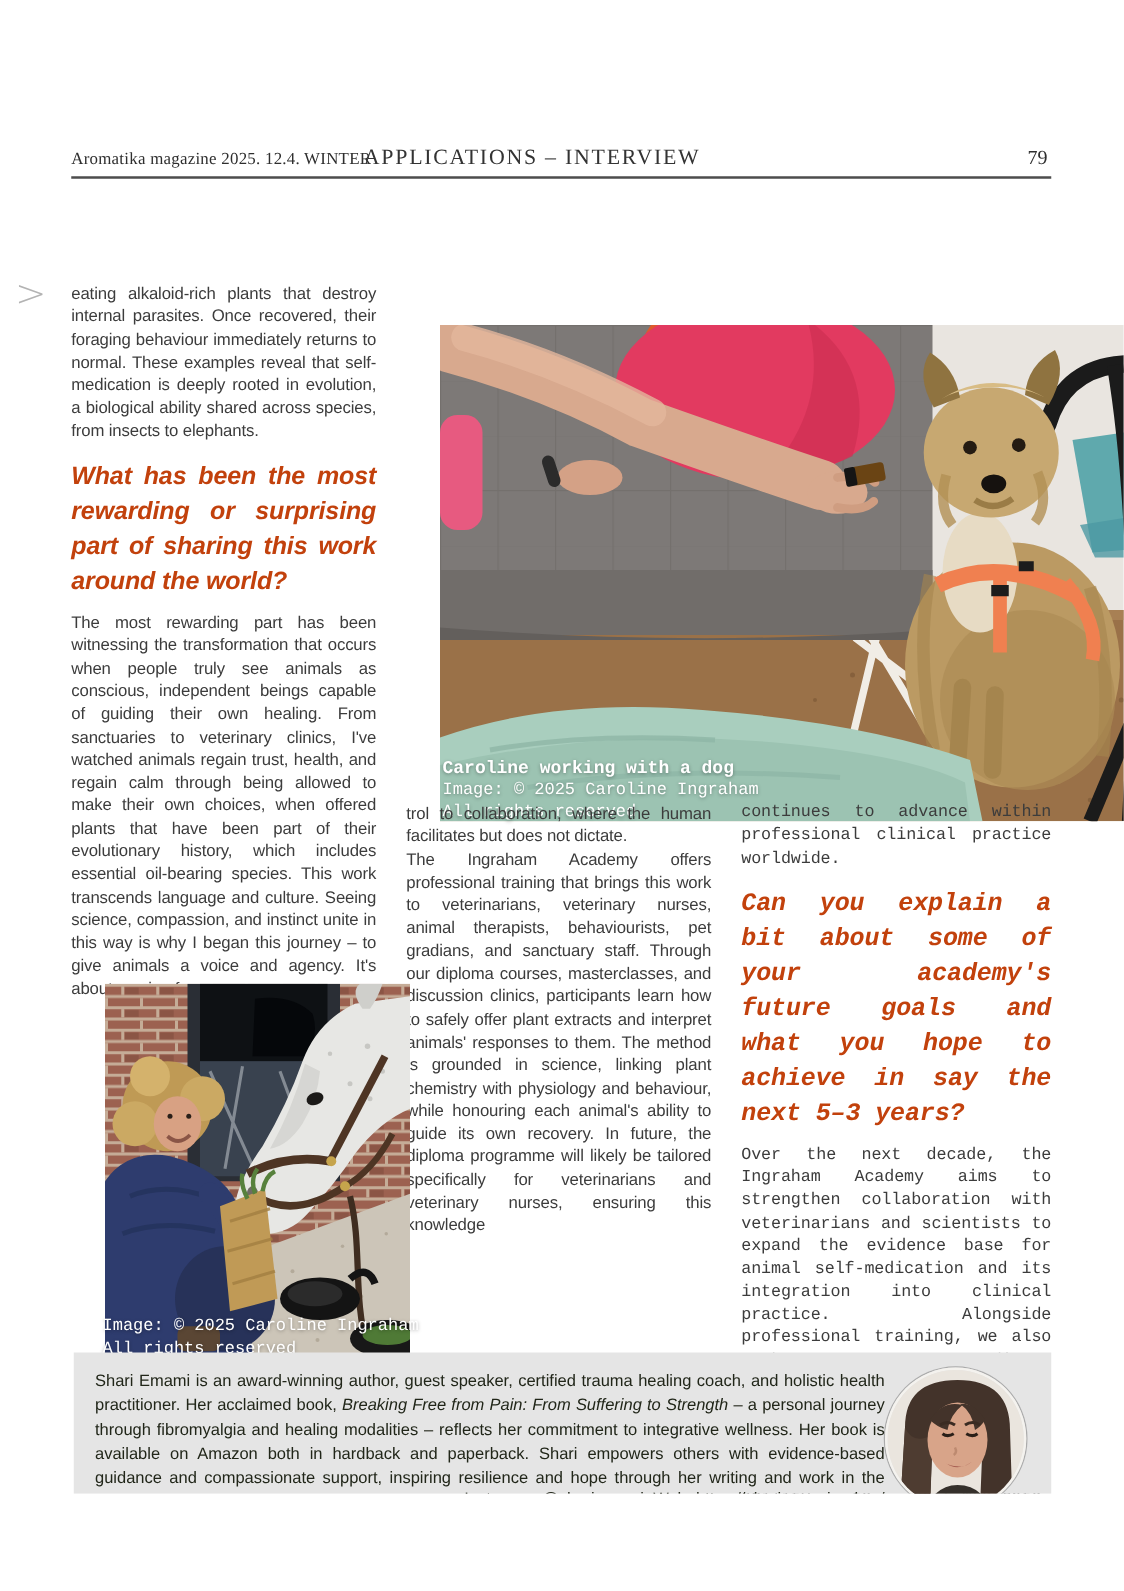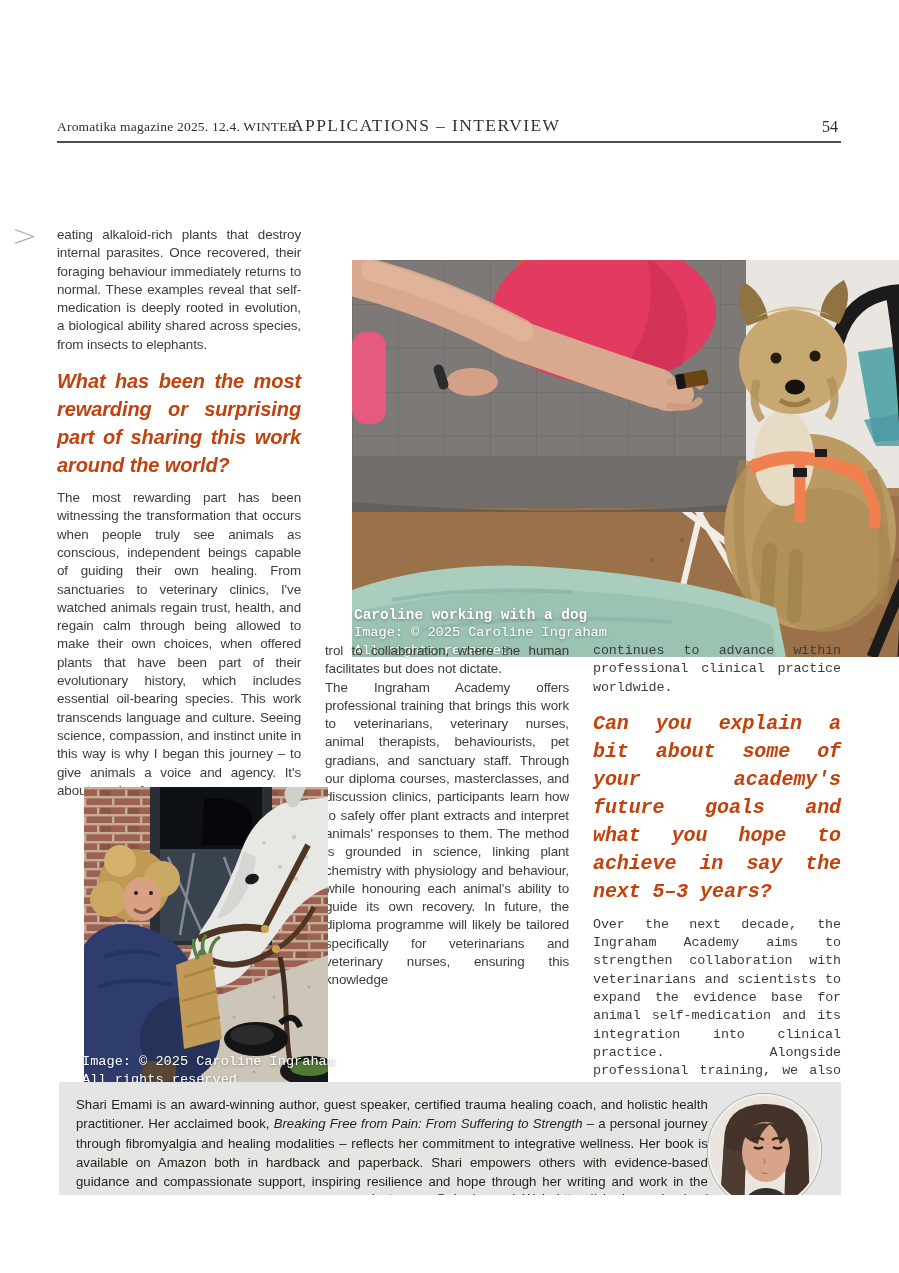--- a/index.html
+++ b/index.html
@@ -52,21 +52,21 @@
       border:2px solid #f4f2ee;box-shadow:0 0 0 1px rgba(0,0,0,.25);}
 </style>
 </head>
 <body>
 
 <div class="page">
 
   <div class="hdr">
     <span class="hdr-mag">Aromatika magazine 2025. 12.4. WINTER</span>
     <span class="hdr-sec">APPLICATIONS – INTERVIEW</span>
-    <span class="hdr-num">54</span>
+    <span class="hdr-num">79</span>
   </div>
   <div class="hdr-rule"></div>
 
   <div class="margin-marker">&gt;</div>
 
   <div class="col col1">
     <p>eating alkaloid-rich plants that destroy internal parasites. Once recovered, their foraging behaviour immediately returns to normal. These examples reveal that self-medication is deeply rooted in evolution, a biological ability shared across species, from insects to elephants.</p>
     <p class="q">What has been the most rewarding or surprising part of sharing this work around the world?</p>
     <p>The most rewarding part has been witnessing the transformation that occurs when people truly see animals as conscious, independent beings capable of guiding their own healing.  From sanctuaries to veterinary clinics, I've watched animals regain trust, health, and regain calm through being allowed to make their own choices, when offered plants that have been part of their evolutionary history, which includes essential oil-bearing species. This work transcends language and culture. Seeing science, compassion, and instinct unite in this way is why I began this journey – to give animals a voice and agency. It's about moving from con-</p>
   </div>

